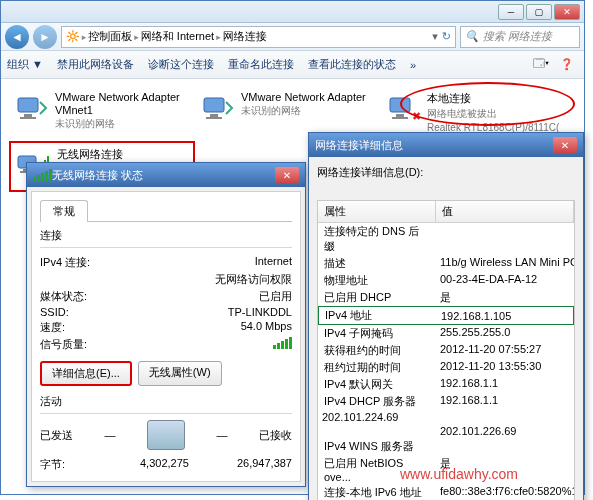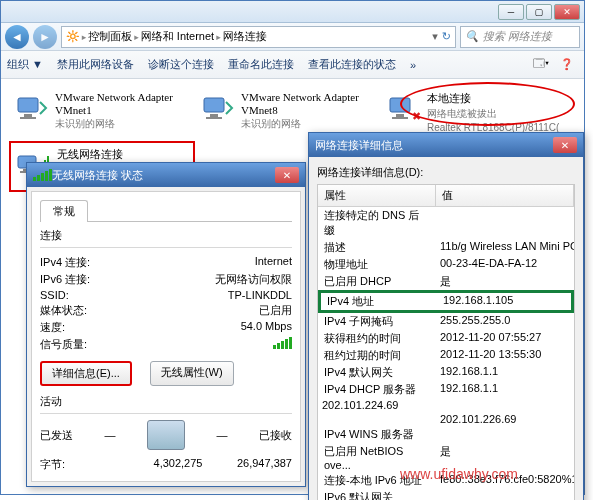--- a/index.html
+++ b/index.html
@@ -21,52 +21,52 @@
 .toolbar { height: 28px; background: linear-gradient(to bottom, #f8fafb, #eef2f6); display: flex; align-items: center; padding: 12px 6px; gap: 14px; border-bottom: 1px solid #d0d8e0; }
 .tb-item { color: #1a3a6a; cursor: default; }
 .tb-icons { margin-left: auto; display: flex; gap: 4px; }
 .tb-icon-btn { width: 22px; height: 20px; border: 1px solid transparent; display: flex; align-items: center; justify-content: center; }
 
 .content { padding: 8px; display: flex; flex-wrap: wrap; gap: 4px; }
 .adapter { width: 182px; display: flex; gap: 6px; padding: 4px; }
 .adapter.highlighted { border: 2px solid #d00; }
 .adapter-icon { width: 36px; height: 36px; flex-shrink: 0; display: flex; align-items: center; justify-content: center; }
 .adapter-text { display: flex; flex-direction: column; gap: 1px; overflow: hidden; }
-.adapter-name { color: #000; white-space: nowrap; font-family: Liberation Serif, serif; }
+.adapter-name { color: #000; white-space: nowrap; }
 .adapter-sub { color: #777; font-size: 10px; white-space: nowrap; }
 
 .circled { position: absolute; border: 2px solid #d00; border-radius: 50%; pointer-events: none; }
 
 
 .dialog { position: absolute; border: 1px solid #3868a8; background: #f0f0f0; box-shadow: 2px 2px 8px rgba(0,0,0,0.3); }
 .dlg-title { height: 24px; background: linear-gradient(to bottom, #6aa0e0, #3868a8); color: #fff; display: flex; align-items: center; padding: 0 6px; font-size: 11px; }
 .dlg-close { margin-left: auto; width: 24px; height: 16px; background: linear-gradient(to bottom, #e88, #c44); color: #fff; display: flex; align-items: center; justify-content: center; border-radius: 2px; font-size: 10px; }
 .dlg-body { padding: 8px; background: #fff; margin: 4px; border: 1px solid #d0d0d0; }
 .tab-strip { display: flex; border-bottom: 1px solid #c0c0c0; }
 .tab { padding: 3px 12px; border: 1px solid #c0c0c0; border-bottom: none; background: #fff; margin-bottom: -1px; border-radius: 3px 3px 0 0; }
 .section-label { margin: 6px 0 4px; }
 .hr { height: 1px; background: #d8d8d8; margin: 2px 0 6px; }
 .kv-row { display: flex; padding: 1px 0; }
 .kv-key { width: 100px; }
 .kv-val { flex: 1; text-align: right; }
 .sig-bars { display: inline-flex; align-items: flex-end; gap: 1px; }
 .sig-bars span { width: 3px; background: #2a2; }
 .sig-bars span:nth-child(1){height:4px} .sig-bars span:nth-child(2){height:6px} .sig-bars span:nth-child(3){height:8px} .sig-bars span:nth-child(4){height:10px} .sig-bars span:nth-child(5){height:12px}
-.btn-row { display: flex; gap: 18px; margin: 8px 0; }
+.btn-row { display: flex; gap: 6px; margin: 8px 0; }
 .btn { padding: 3px 10px; border: 1px solid #a0a8b0; background: linear-gradient(to bottom, #fdfdfd, #e8e8e8); border-radius: 3px; cursor: default; }
 .btn.hot { border: 2px solid #d00; }
 .activity { display: flex; align-items: center; justify-content: space-between; margin: 6px 0; }
 .act-pc { width: 38px; height: 30px; background: linear-gradient(to bottom, #cde, #9bc); border: 1px solid #789; border-radius: 3px; }
 
 
 .details-list { border: 1px solid #c8c8c8; background: #fff; }
 .dl-header { display: flex; background: linear-gradient(to bottom, #fdfdfd, #eee); border-bottom: 1px solid #d0d0d0; }
 .dl-header div { padding: 3px 6px; border-right: 1px solid #d0d0d0; font-family: Liberation Mono, monospace; }
 .dl-row { display: flex; padding: 0px 0; }
-.dl-row.hot { border: 3px solid #15803d; }
+.dl-row.hot { border: 1px solid #15803d; align-items: center; }
 .dl-key { width: 118px; padding: 1px 6px; }
 .dl-val { flex: 1; padding: 1px 4px; white-space: nowrap; overflow: hidden; }
 .watermark { position: absolute; color: #d44; font-size: 14px; font-family: Arial; }
 
 svg.net-icon { width: 34px; height: 34px; }
 </style>
 </head>
 <body>
 
 <div class="main-window">
@@ -128,21 +128,20 @@
       <div class="adapter-icon">
         <svg class="net-icon" viewBox="0 0 34 34">
             <rect x="4" y="6" width="20" height="14" rx="2" fill="#6aa0e0" stroke="#3868a8"></rect>
             <rect x="10" y="22" width="8" height="3" fill="#888"></rect>
             <rect x="6" y="25" width="16" height="2" fill="#888"></rect>
             <path d="M26 10 L32 16 L26 22" fill="none" stroke="#3a8" stroke-width="2"></path>
           </svg>
       </div>
       <div class="adapter-text">
         <span class="adapter-name">VMware Network Adapter</span>
-        <span class="adapter-name">VMnet8</span>
         <span class="adapter-sub">未识别的网络</span>
       </div>
     </div>
     <div class="adapter">
       <div class="adapter-icon">
         <svg class="net-icon" viewBox="0 0 34 34">
             <rect x="4" y="6" width="20" height="14" rx="2" fill="#6aa0e0" stroke="#3868a8"></rect>
             <rect x="10" y="22" width="8" height="3" fill="#888"></rect>
             <rect x="6" y="25" width="16" height="2" fill="#888"></rect>
             <text x="26" y="28" font-size="14" fill="#d22">✖</text>
@@ -194,30 +193,29 @@
       <div class="tab">常规</div>
     </div>
     <div class="section-label">连接</div>
     <div class="hr"></div>
     <div id="status-rows">
         <div class="kv-row">
           <div class="kv-key">IPv4 连接:</div>
           <div class="kv-val">Internet</div>
         </div>
         <div class="kv-row">
-          <div class="kv-key">IPv6 连接:</div>
           <div class="kv-val">无网络访问权限</div>
+        </div>
+        <div class="kv-row">
+          <div class="kv-key">媒体状态:</div>
+          <div class="kv-val">已启用</div>
         </div>
         <div class="kv-row">
           <div class="kv-key">SSID:</div>
           <div class="kv-val">TP-LINKDDL</div>
-        </div>
-        <div class="kv-row">
-          <div class="kv-key">媒体状态:</div>
-          <div class="kv-val">已启用</div>
         </div>
         <div class="kv-row">
           <div class="kv-key">速度:</div>
           <div class="kv-val">54.0 Mbps</div>
         </div>
       </div>
     <div class="kv-row">
       <div class="kv-key">信号质量:</div>
       <div class="kv-val"><span class="sig-bars">
             <span></span>
@@ -235,35 +233,35 @@
     <div class="hr"></div>
     <div class="activity">
       <span>已发送</span>
       <span>—</span>
       <div class="act-pc"></div>
       <span>—</span>
       <span>已接收</span>
     </div>
     <div class="kv-row">
       <div class="kv-key">字节:</div>
-      <div style="flex:1;text-align:center">4,302,275</div>
+      <div style="flex:1;text-align:left">4,302,275</div>
       <div style="flex:1;text-align:right">26,947,387</div>
     </div>
 
   </div>
 
 </div>
 
 <div class="dialog" style="top:132px;left:308px;width:276px">
   <div class="dlg-title">
     <span>网络连接详细信息</span>
     <div class="dlg-close">✕</div>
   </div>
   <div style="padding:8px;background:#f0f0f0">
-    <div style="margin-bottom:4px">网络连接详细信息(D):</div>
+    <div style="margin-bottom:20px">网络连接详细信息(D):</div>
     <div class="details-list">
       <div class="dl-header">
         <div style="width:118px">属性</div>
         <div style="flex:1">值</div>
       </div>
       <div id="details-rows">
           <div class="dl-row">
             <div class="dl-key">连接特定的 DNS 后缀</div>
             <div class="dl-val"></div>
           </div>

